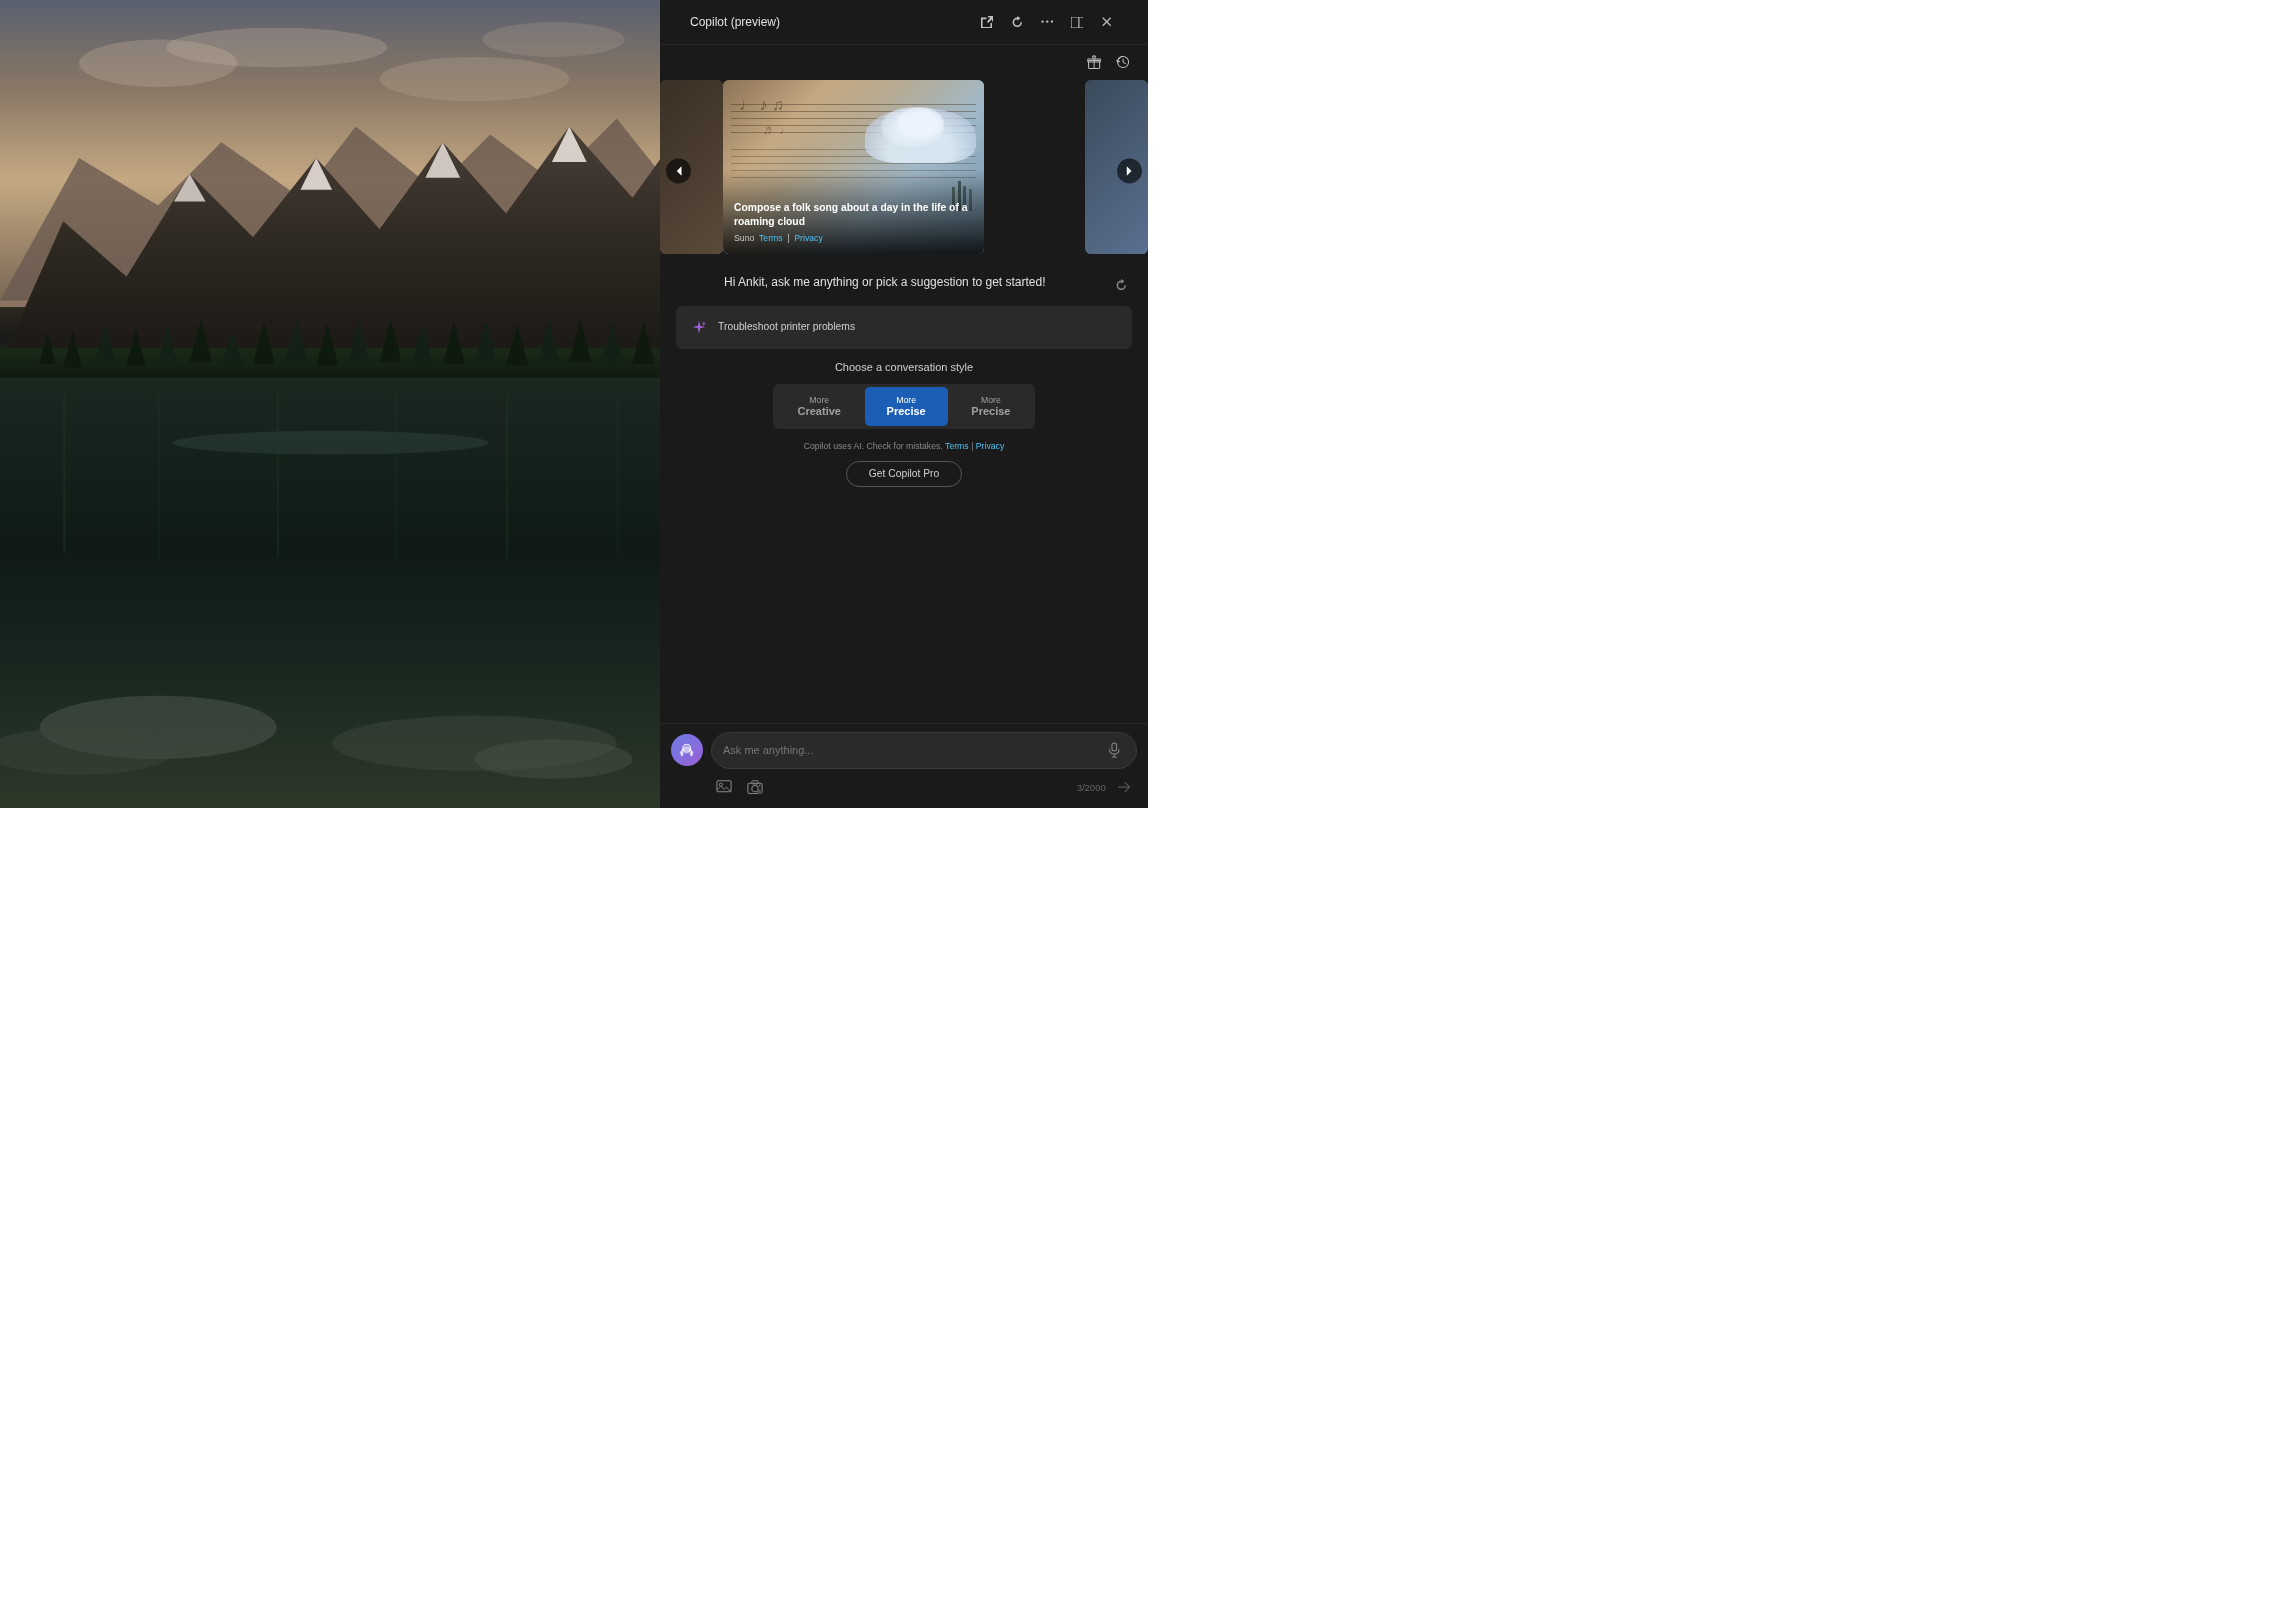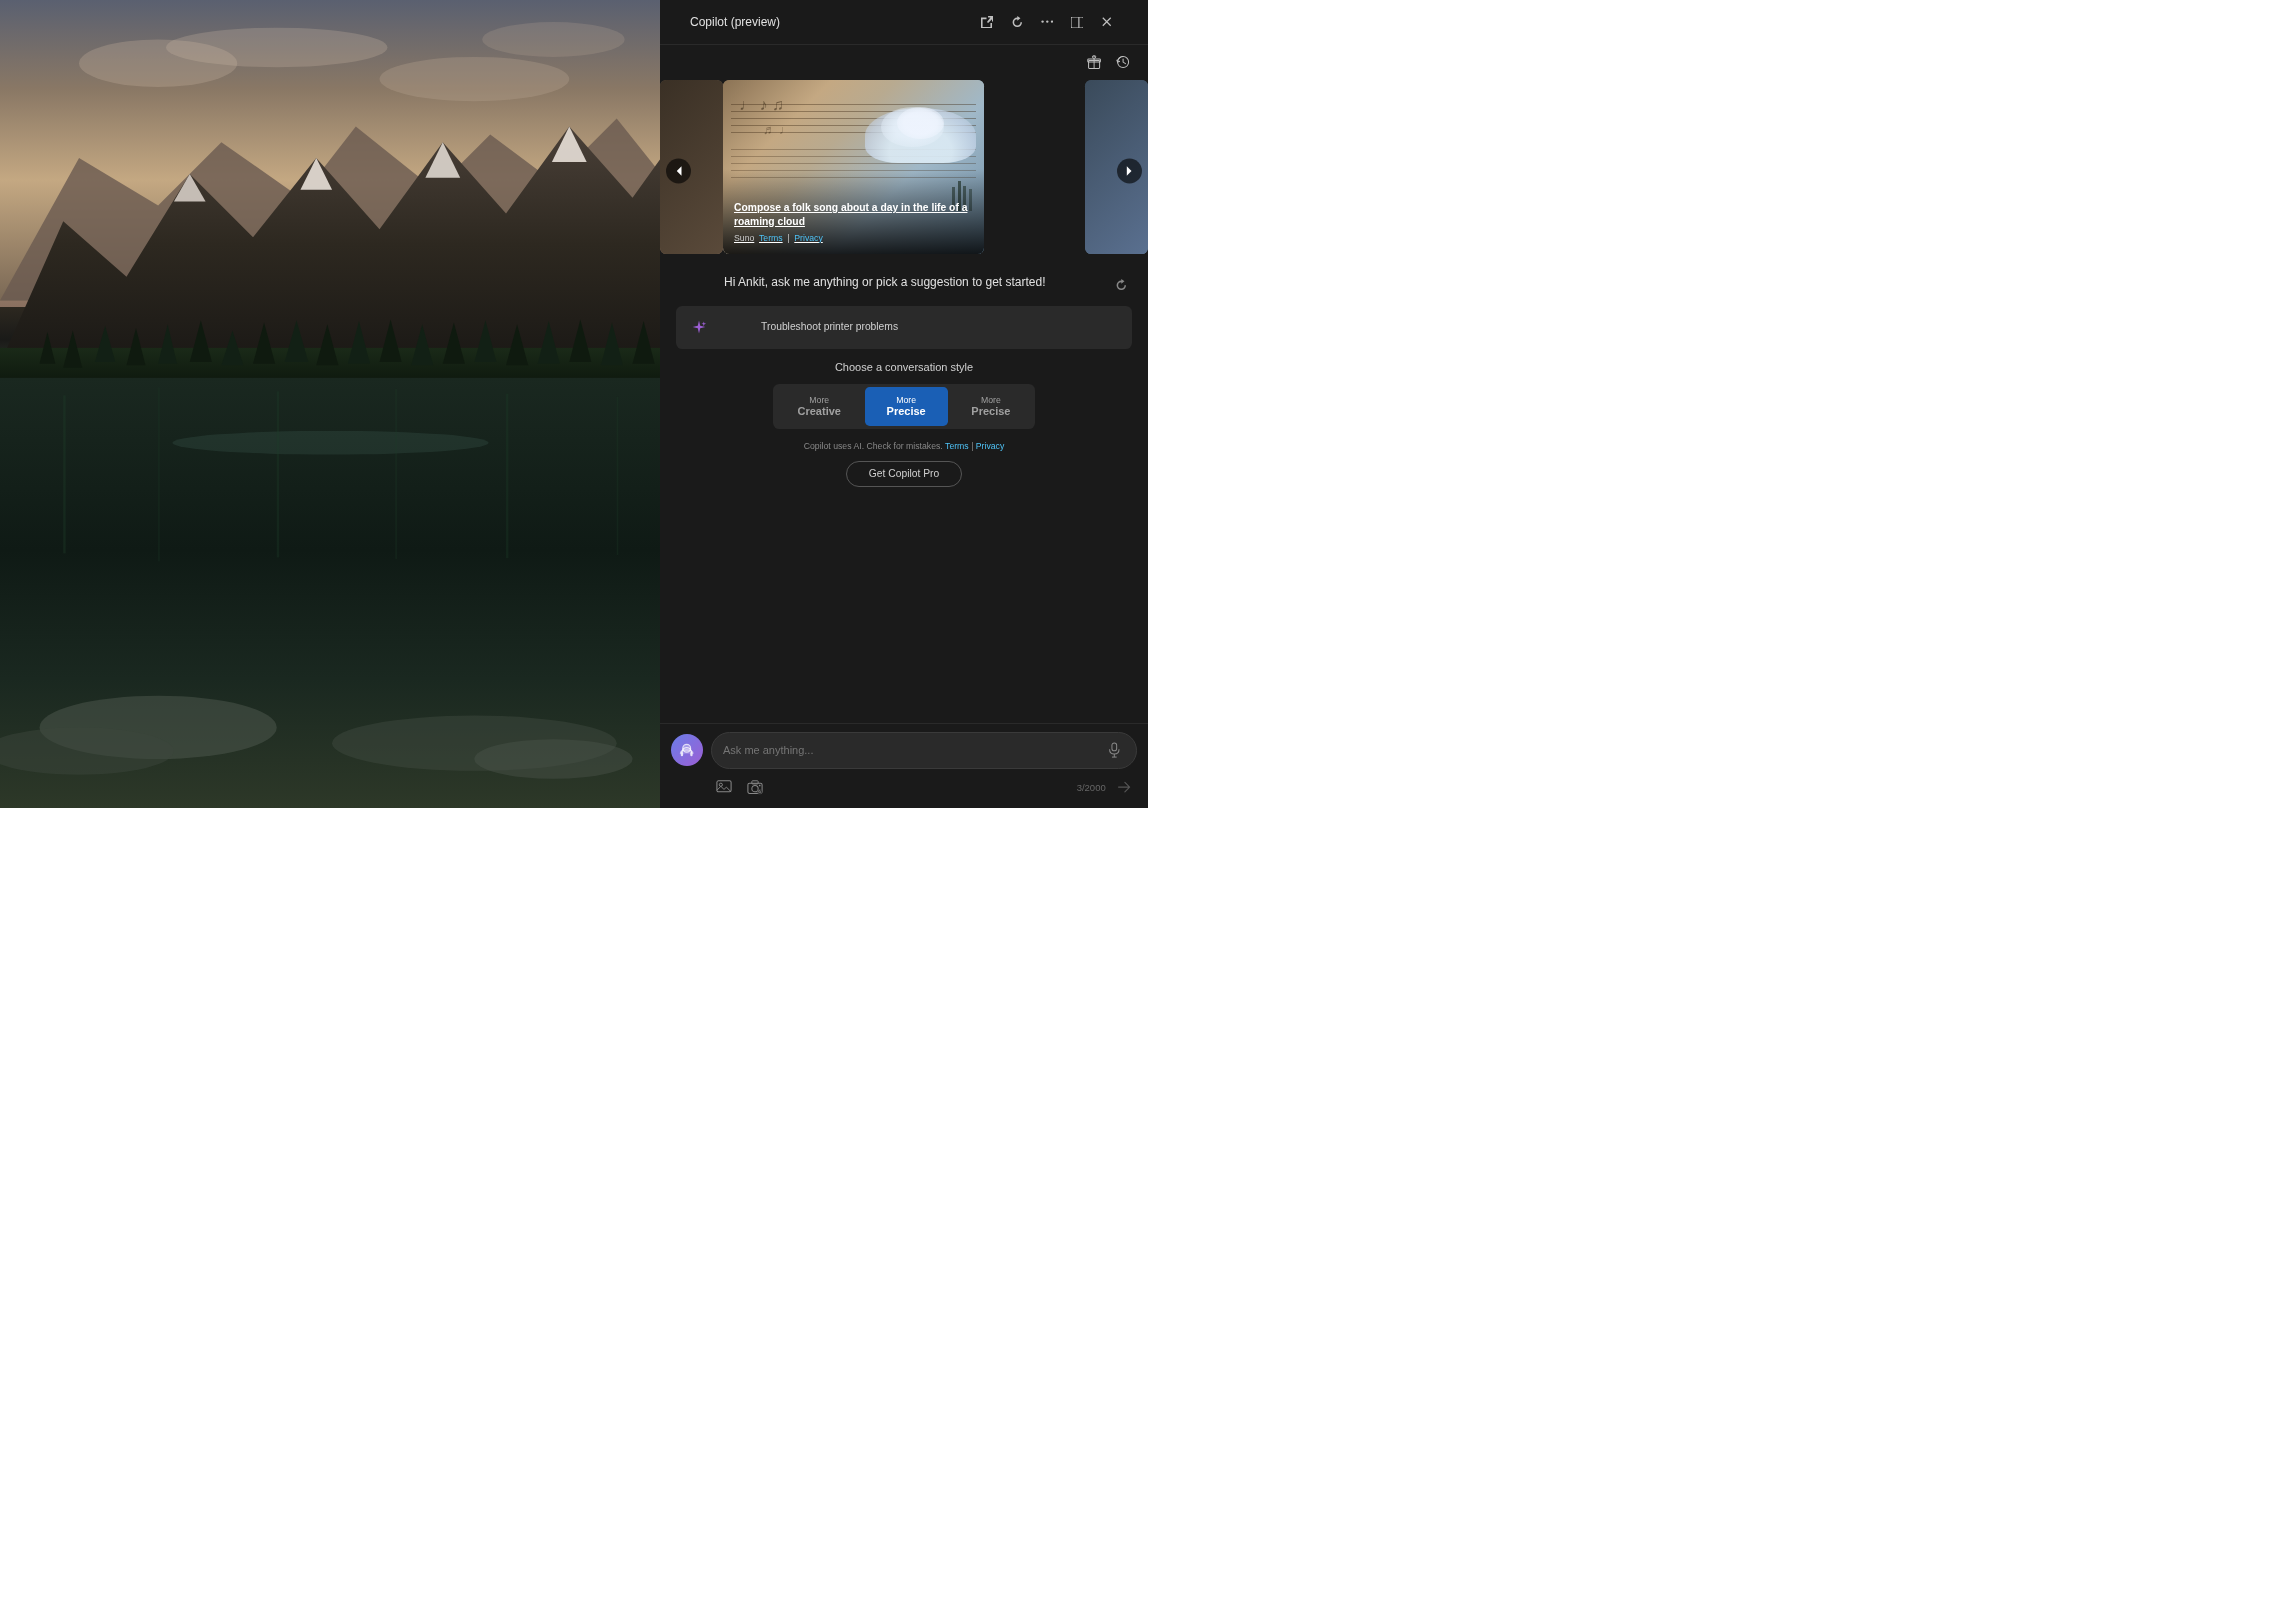--- a/index.html
+++ b/index.html
@@ -159,21 +159,20 @@
       border-radius: 6.3px;
       overflow: hidden;
     }
 
     .card-main-overlay {
       position: absolute;
       bottom: 0;
       left: 0; right: 0;
       background: linear-gradient(transparent, rgba(0,0,0,0.85));
       padding: 32px 11px 11px;
-      text-decoration: underline;
     }
 
     .card-main-title {
       font-size: 10.3px;
       font-weight: 600;
       color: white;
       line-height: 1.3;
       margin-bottom: 4.7px;
     }
 
@@ -270,21 +269,20 @@
       display: flex;
       align-items: center;
       justify-content: center;
       font-size: 12.6px;
     }
 
     .suggestion-text {
       font-size: 10.3px;
       color: #d0d0d0;
       line-height: 1.4;
-      margin-left: 43px;
     }
 
     
     .style-section {
       display: flex;
       flex-direction: column;
       align-items: center;
       gap: 11px;
       padding: 3.2px 0;
     }

